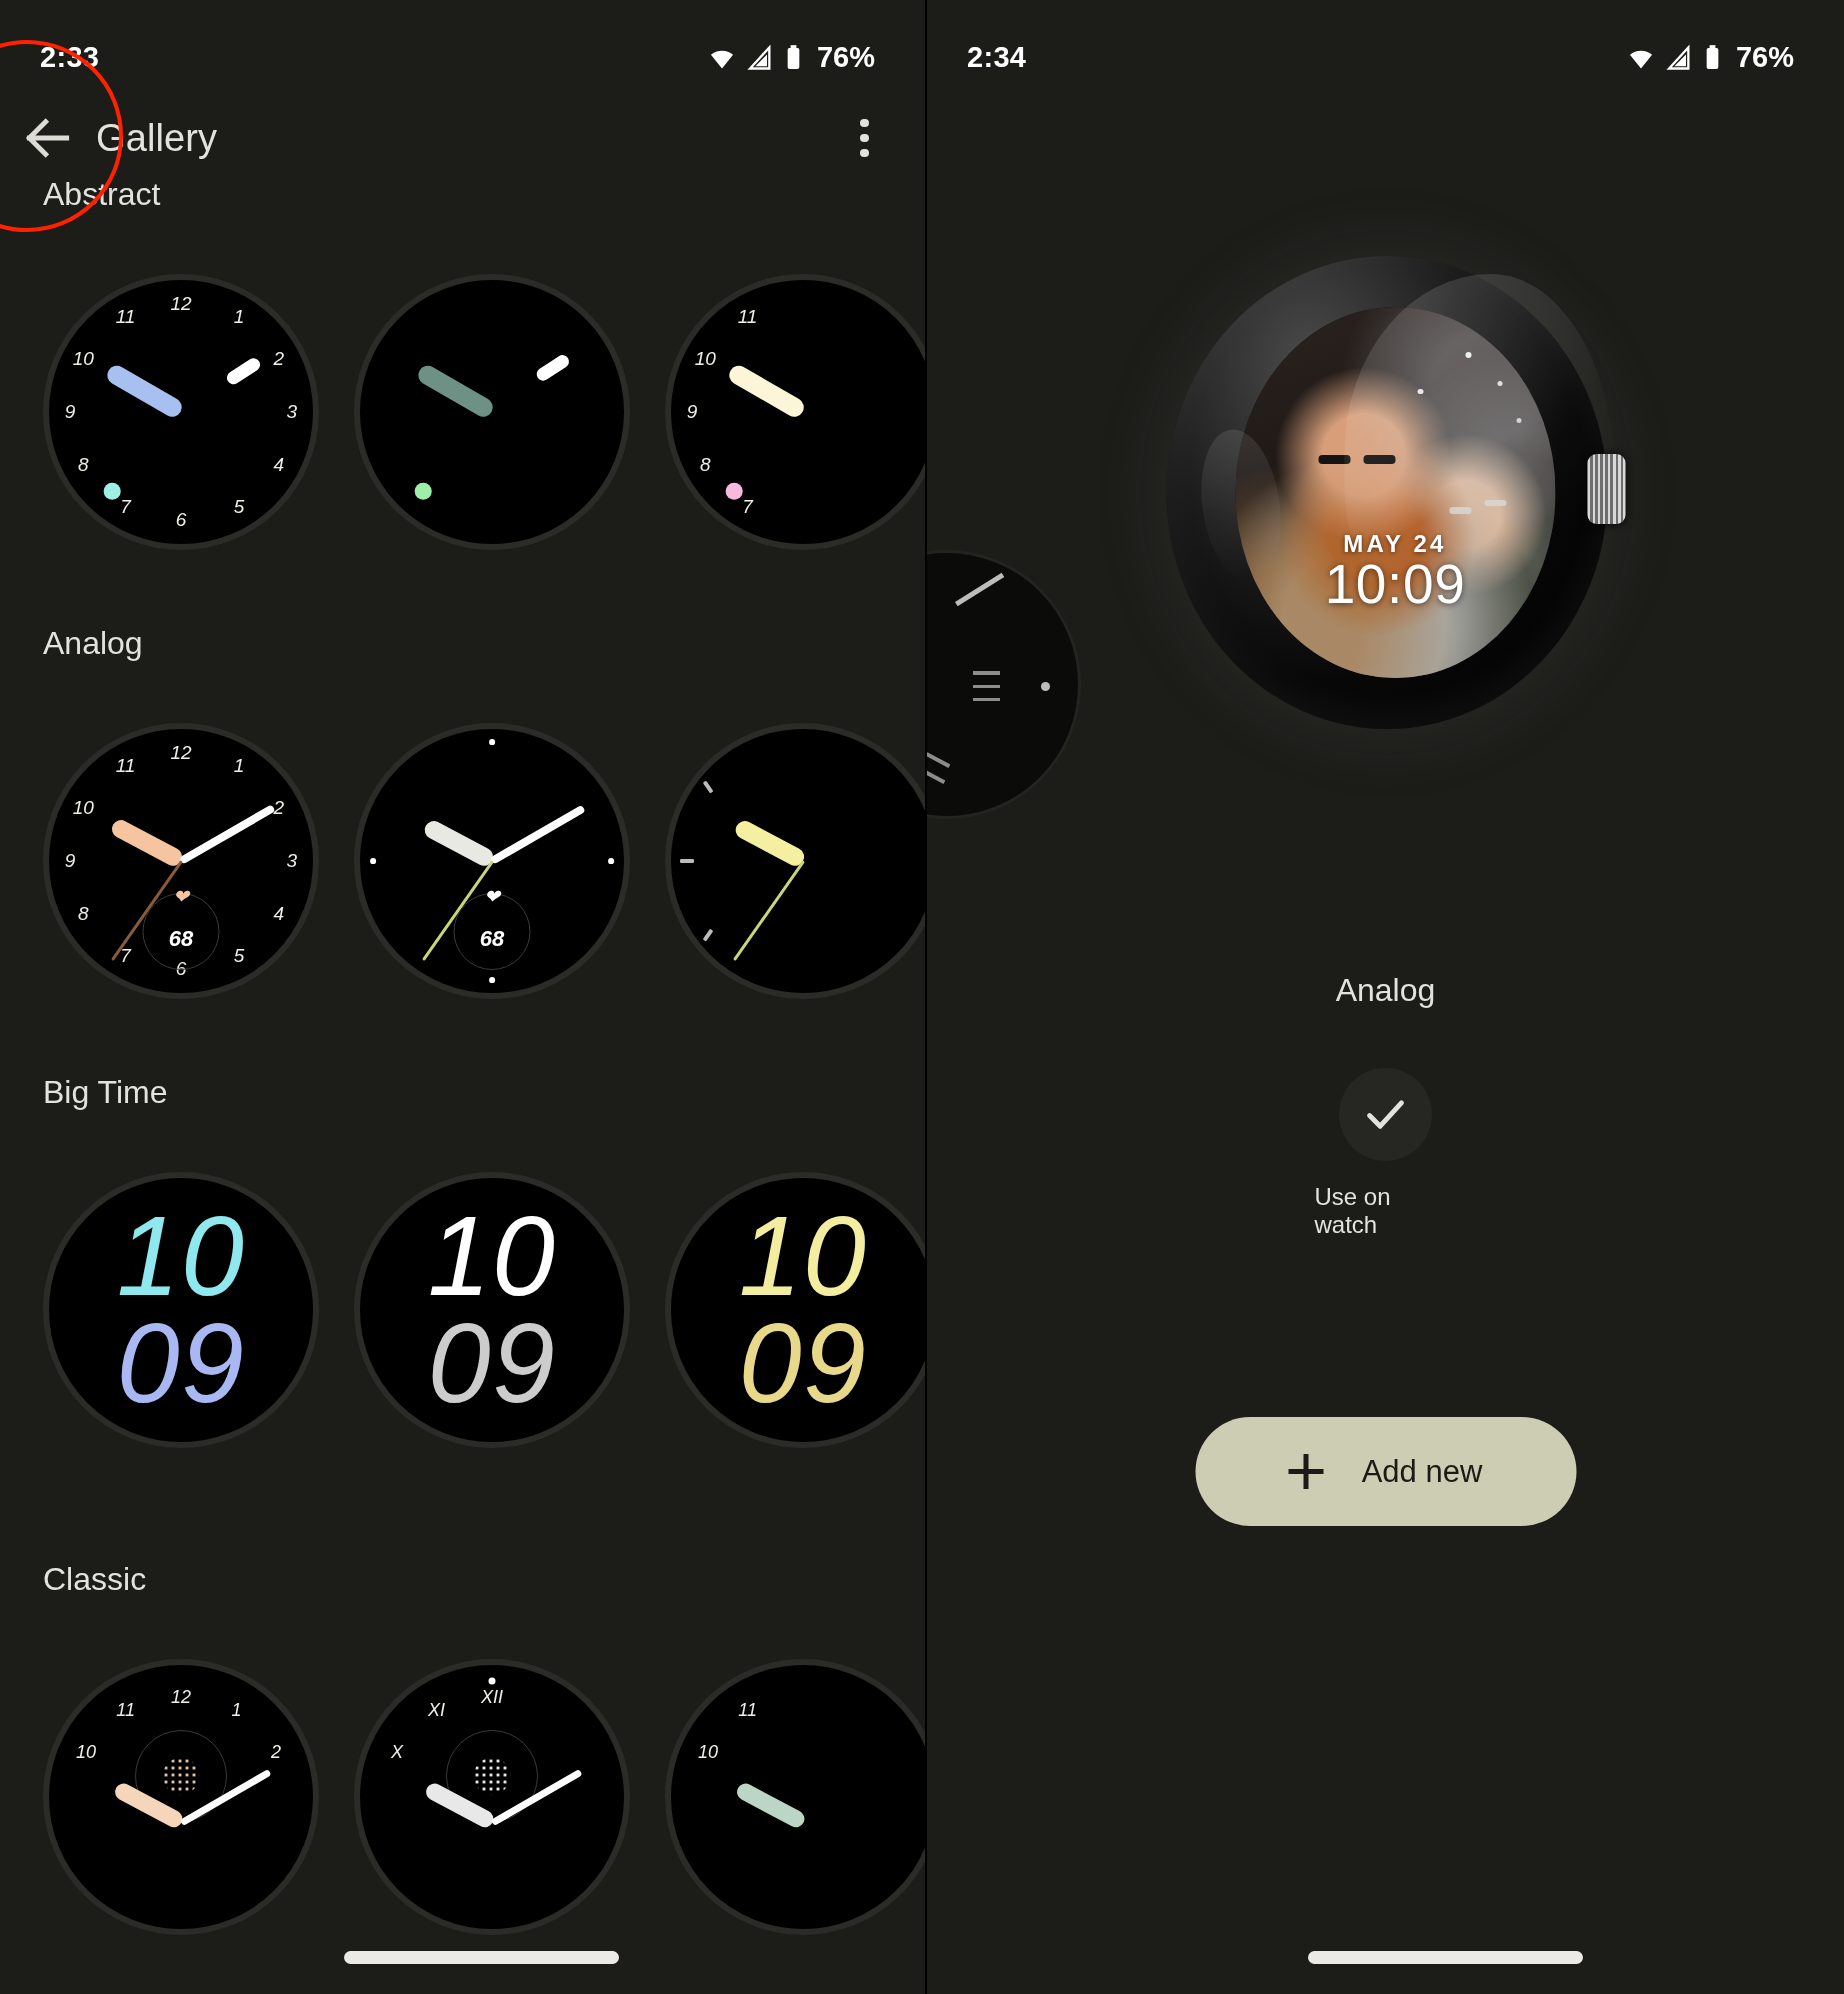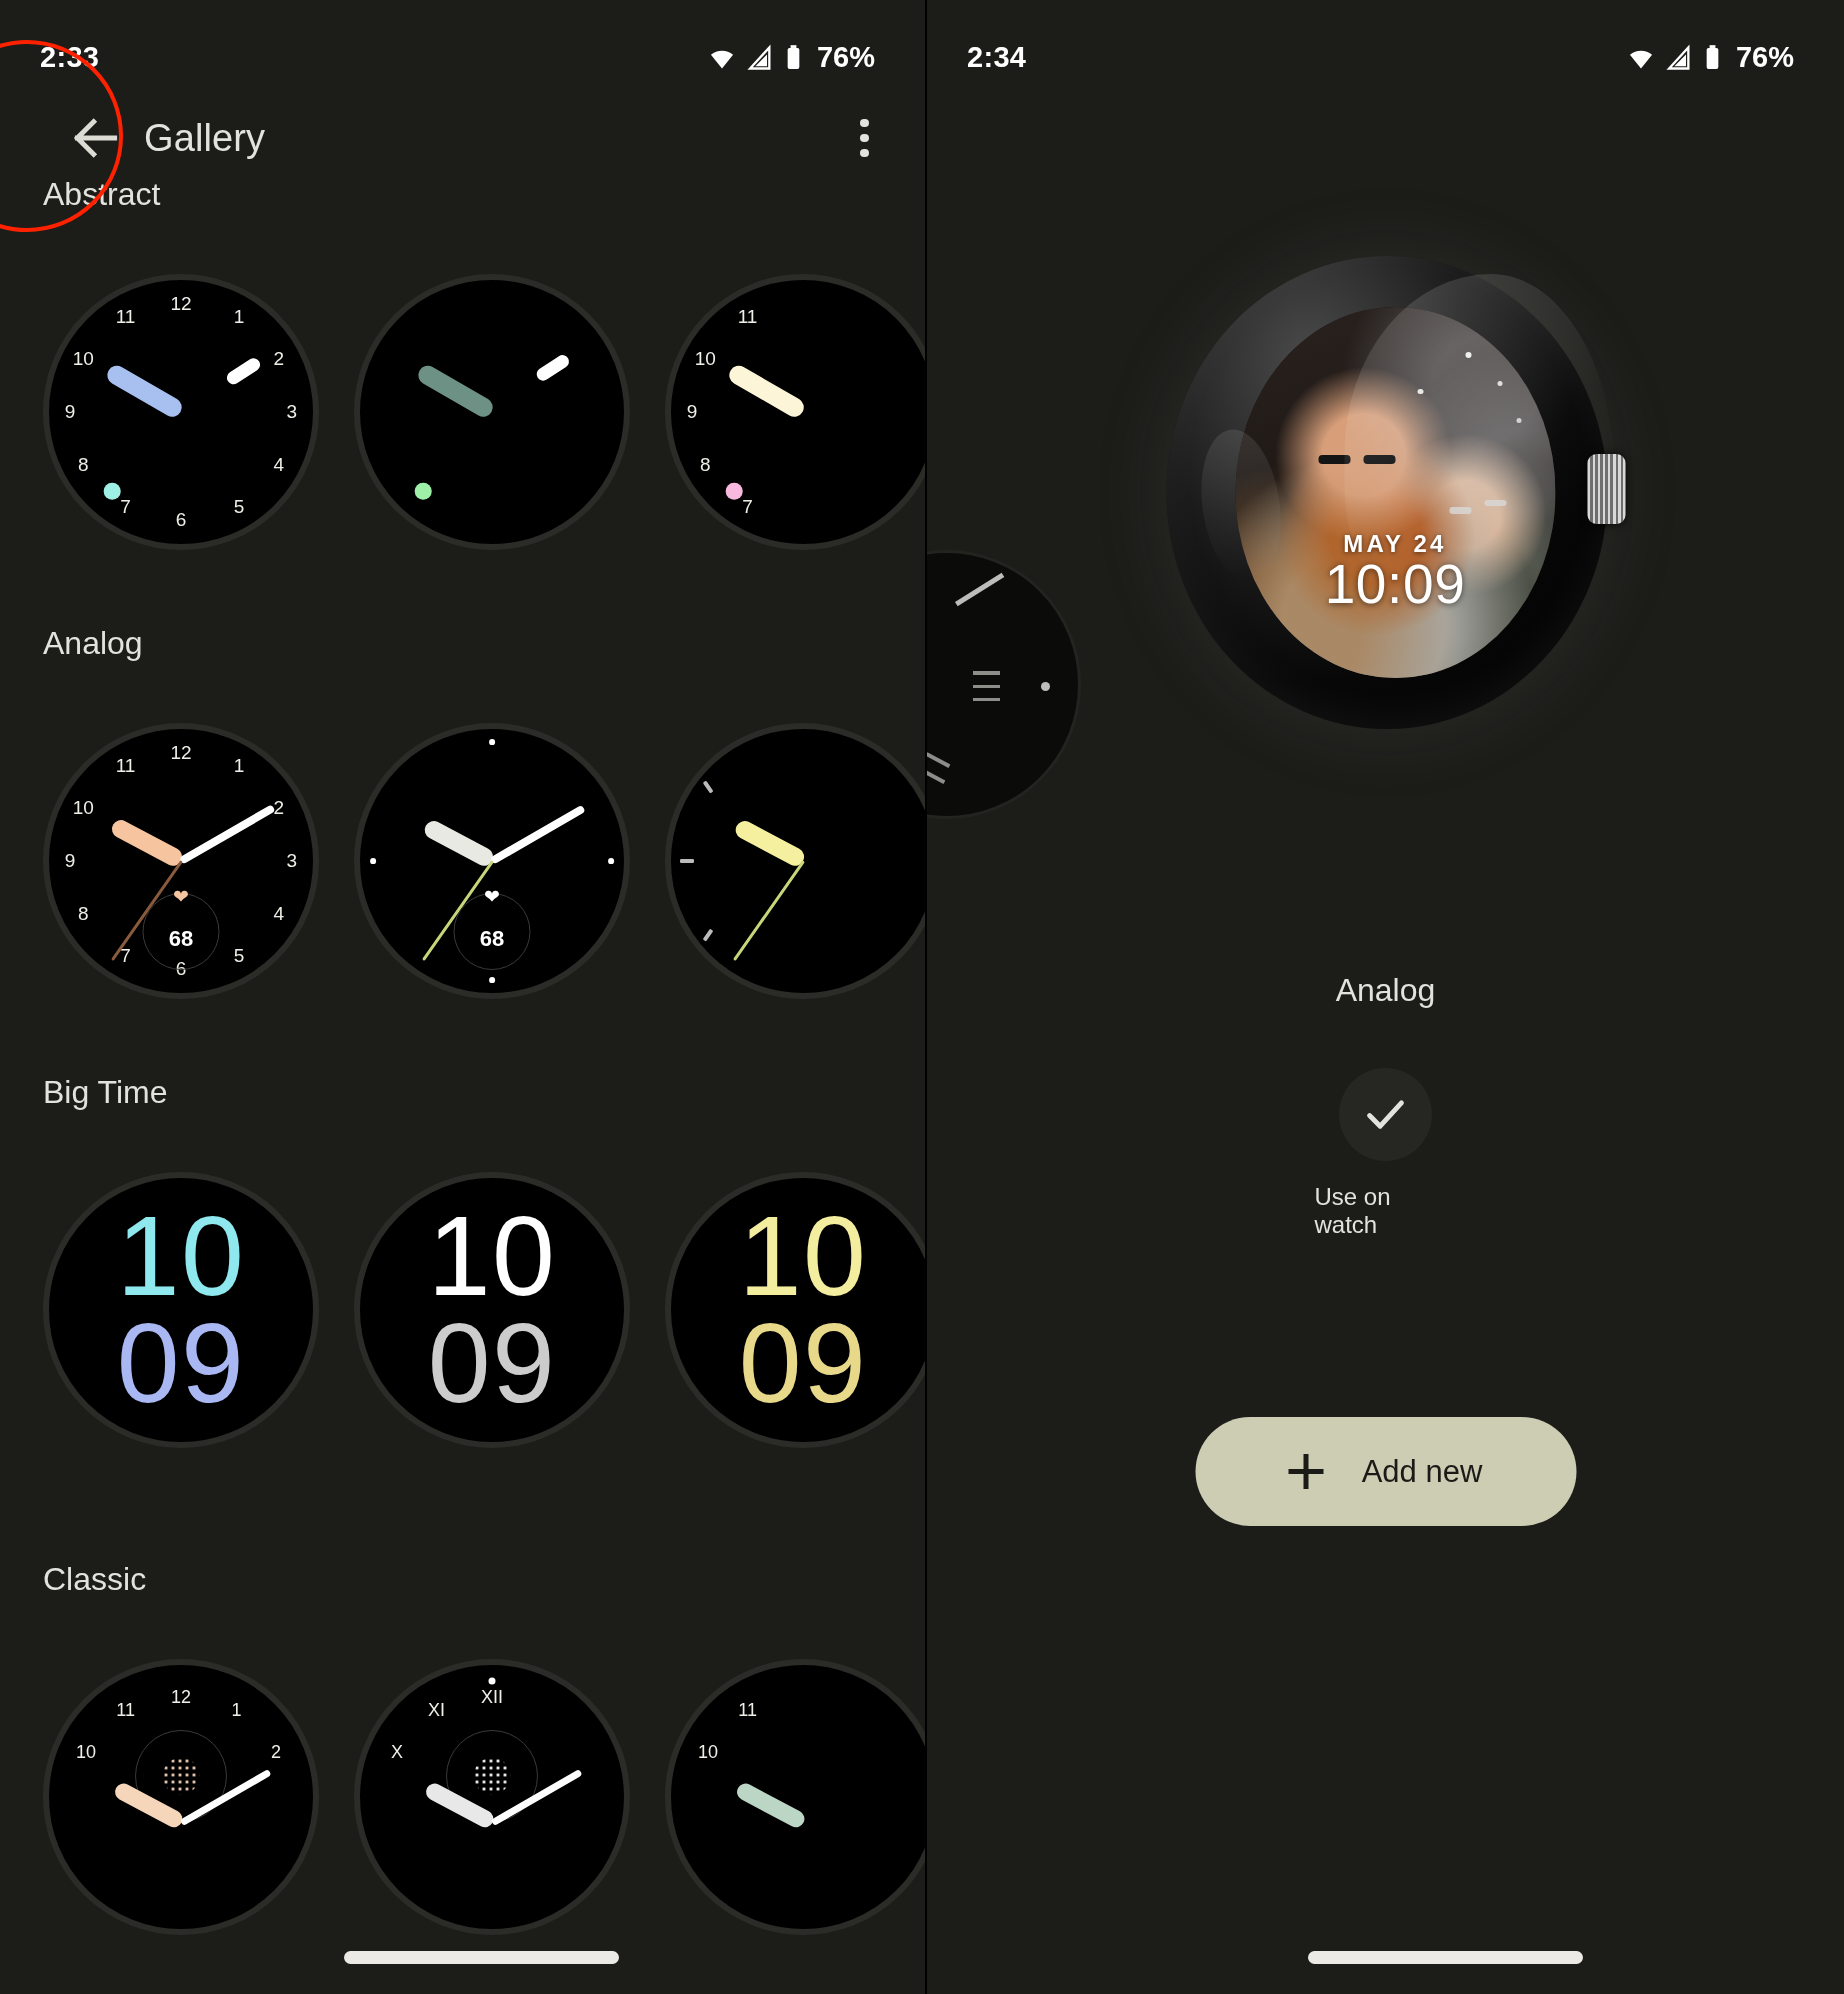--- a/index.html
+++ b/index.html
@@ -26,36 +26,36 @@
     padding: 0 50px 0 40px;
   }
   .status-time { color: #fff; font-size: 29px; font-weight: 600; letter-spacing: 0.3px; }
   .status-right { display: flex; align-items: center; gap: 10.2px; }
   .status-right .pct { color: #fff; font-size: 29px; font-weight: 700; margin-left: 3.8px; }
   .ic { display:block; }
 
   
   .appbar {
     position: absolute; top: 90px; left: 0; right: 0; height: 96px;
-    display: flex; align-items: center; padding-left: 48px;
+    display: flex; align-items: center;
   }
   .appbar .back { width: 96px; display: flex; align-items: center; justify-content: center; }
   .appbar .title { color: #e3e3dd; font-size: 38px; font-weight: 400; letter-spacing: 0.1px; }
   .appbar .actions { margin-left: auto; display: flex; align-items: center; gap: 6.4px; padding-right: 25.6px; }
   .iconbtn { width: 70px; height: 70px; display: flex; align-items: center; justify-content: center; }
   .kebab { display: flex; flex-direction: column; gap: 7px; align-items: center; }
   .kebab i { width: 8.3px; height: 8.3px; border-radius: 50%; background: #e3e3dd; display: block; }
 
   
   .gallery { position: absolute; top: 192px; left: 0; right: 0; bottom: 0; }
   .section-title {
     color: #e3e3dd; font-size: 32px; font-weight: 400;
     padding-left: 43px;
   }
-  .row { display: flex; gap: 35px; padding-left: 43px; }
+  .row { display: flex; gap: 35px; padding-left: 43px; font-style: italic; }
 
   .face {
     position: relative; flex: 0 0 auto;
     width: 276px; height: 276px; border-radius: 50%;
     background: #000; border: 6.4px solid #2b2b28;
     overflow: hidden;
   }
   .num {
     position: absolute; color: #efefe8; font-size: 19px;
     transform: translate(-50%,-50%); font-weight: 400;

